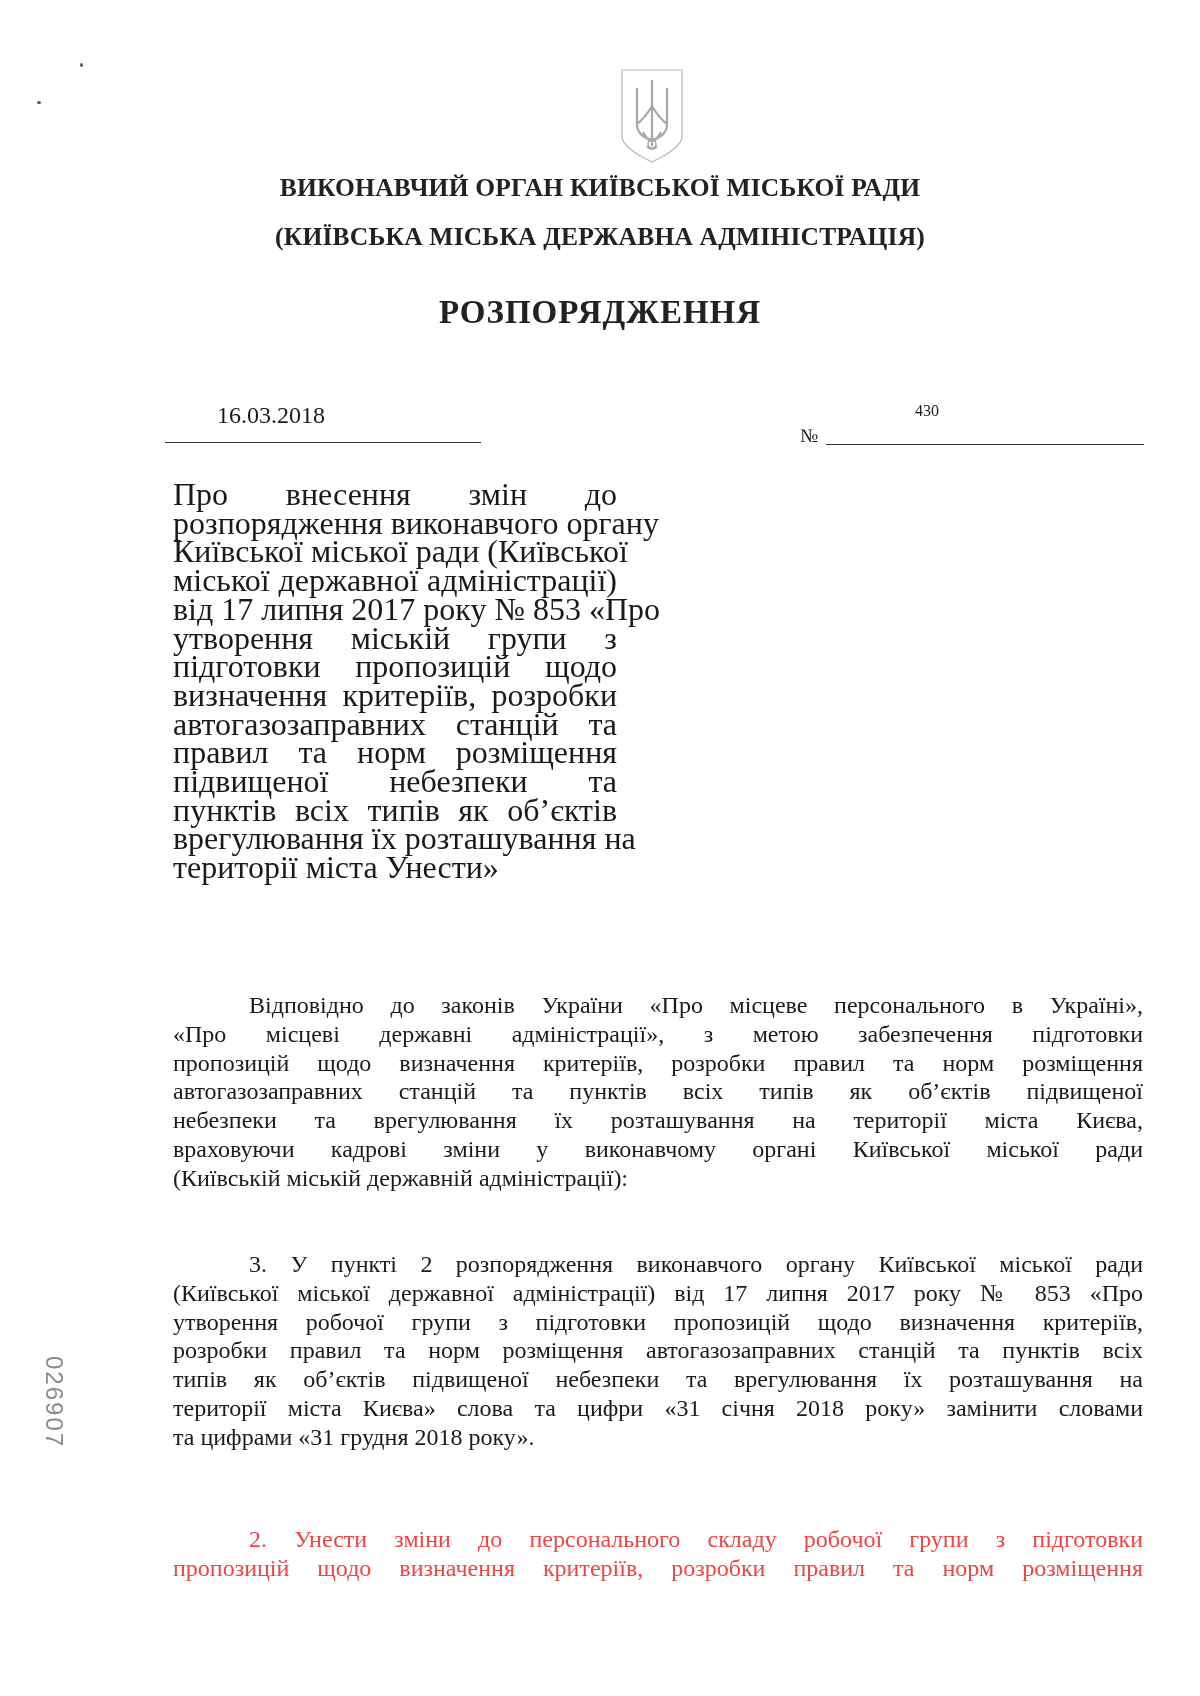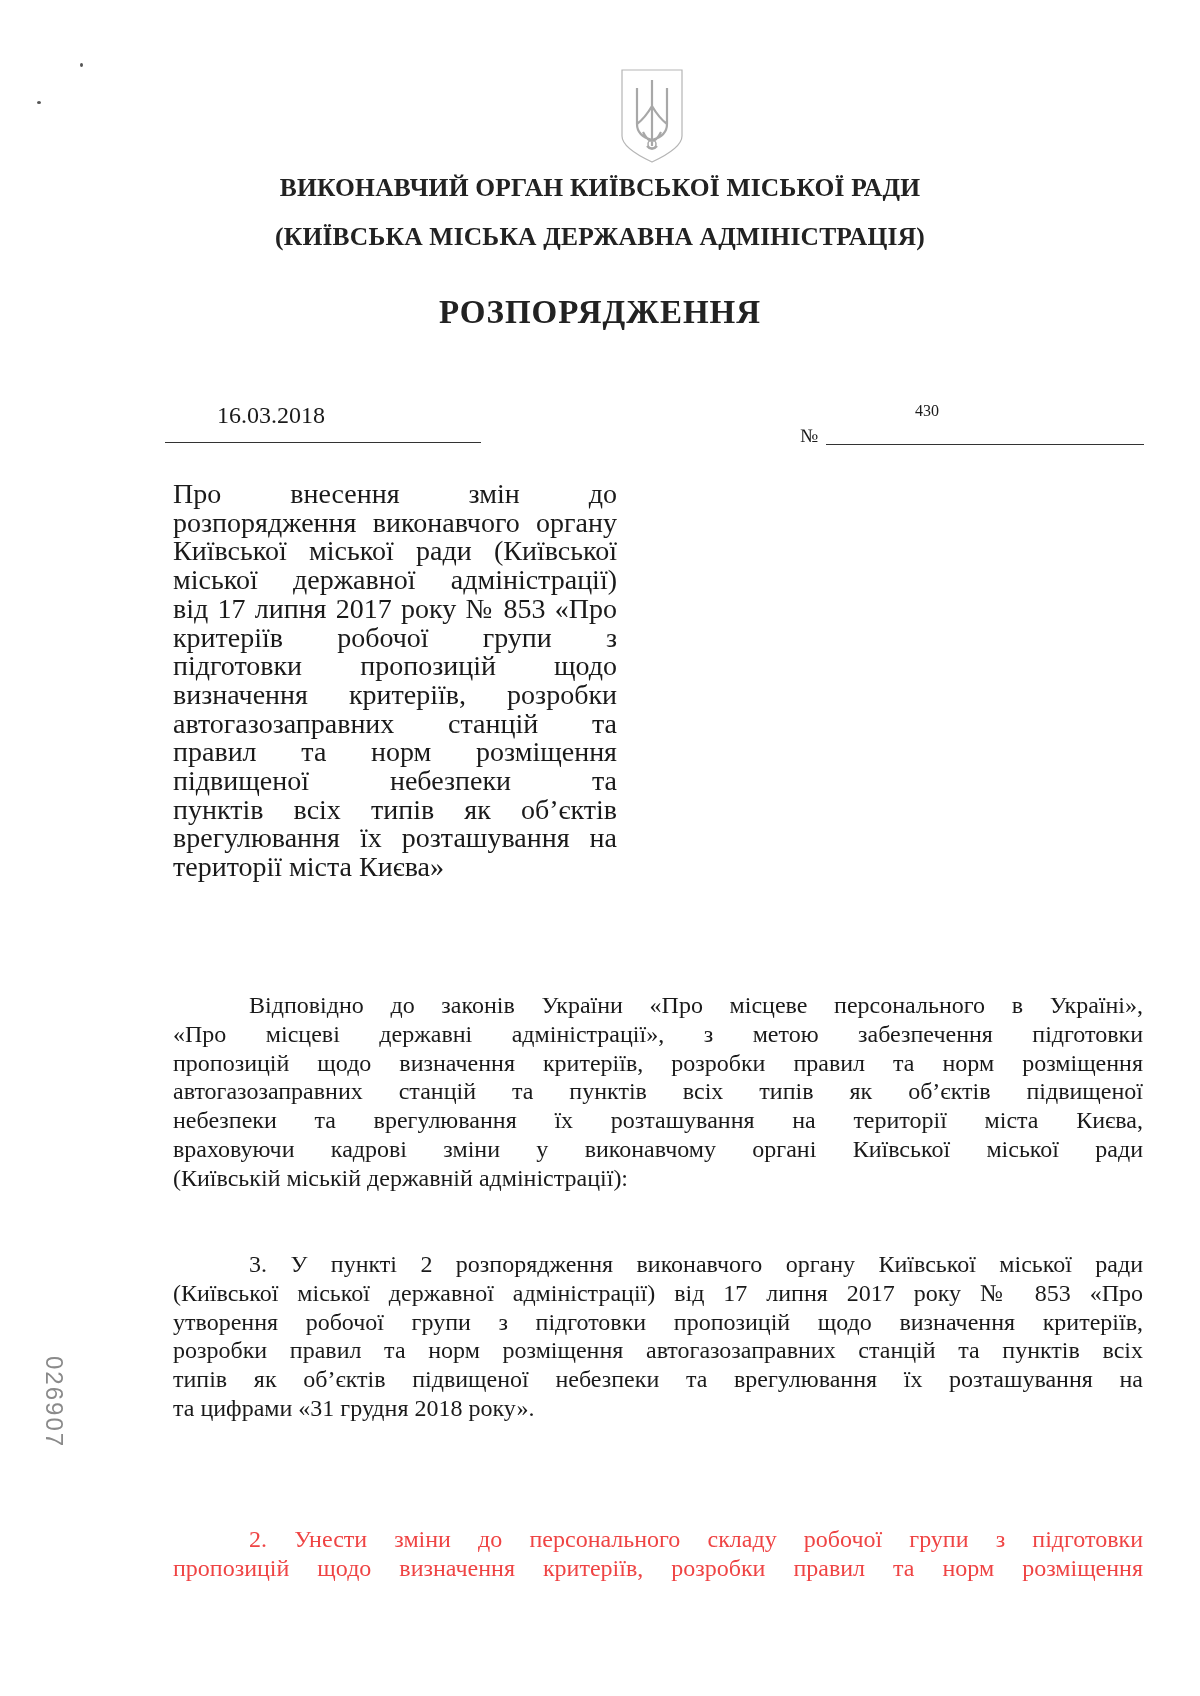--- a/index.html
+++ b/index.html
@@ -14,21 +14,21 @@
   .hdr1 { top: 137px; font-size: 25.5px; letter-spacing: 0.2px; }
   .hdr2 { top: 186px; font-size: 25.5px; letter-spacing: 0.2px; }
   .title { top: 258px; font-size: 33px; letter-spacing: 1px; }
   .date { position: absolute; left: 217px; top: 366px; font-size: 24px; }
   .date-line { position: absolute; left: 165px; top: 406px; width: 316px; border-top: 1px solid #333; }
   .num-sign { position: absolute; left: 800px; top: 389px; font-size: 19px; }
   .num-val { position: absolute; left: 915px; top: 366px; font-size: 16px; }
   .num-line { position: absolute; left: 826px; top: 408px; width: 318px; border-top: 1px solid #333; }
   .subject {
     position: absolute; left: 173px; top: 444px; width: 444px;
-    font-size: 28px; line-height: 28.7px; text-align: justify; text-align-last: left;
+    font-size: 32px; line-height: 28.7px; text-align: justify; text-align-last: left;
   }
   .subject .ln { display: block; text-align: justify; text-align-last: justify; white-space: nowrap; }
   .subject .ln.last { text-align-last: left; }
   .para {
     position: absolute; left: 173px; width: 970px; font-size: 24px; line-height: 28.8px;
   }
   .para .ln { display: block; text-align: justify; text-align-last: justify; white-space: nowrap; }
   .para .ln.last { text-align-last: left; }
   .p1 { top: 955px; }
   .p2 { top: 1214px; }
@@ -62,47 +62,48 @@
   <div class="num-sign">№</div>
   <div class="num-val">430</div>
   <div class="num-line"></div>
 
   <div class="subject">
     <span class="ln">Про внесення змін до</span>
     <span class="ln">розпорядження виконавчого органу</span>
     <span class="ln">Київської міської ради (Київської</span>
     <span class="ln">міської державної адміністрації)</span>
     <span class="ln">від 17 липня 2017 року № 853 «Про</span>
-    <span class="ln">критеріїв робочої групи з</span>
+    <span class="ln">утворення міській групи з</span>
     <span class="ln">підготовки пропозицій щодо</span>
     <span class="ln">визначення критеріїв, розробки</span>
     <span class="ln">автогазозаправних станцій та</span>
     <span class="ln">правил та норм розміщення</span>
     <span class="ln">підвищеної небезпеки та</span>
     <span class="ln">пунктів всіх типів як об’єктів</span>
     <span class="ln">врегулювання їх розташування на</span>
-    <span class="ln last">території міста Києва»</span>
+    <span class="ln last">території міста Унести»</span>
   </div>
 
   <div class="para p1">
     <span class="ln ind">Відповідно до законів України «Про місцеве персонального в Україні»,</span>
     <span class="ln">«Про місцеві державні адміністрації», з метою забезпечення підготовки</span>
     <span class="ln">пропозицій щодо визначення критеріїв, розробки правил та норм розміщення</span>
     <span class="ln">автогазозаправних станцій та пунктів всіх типів як об’єктів підвищеної</span>
     <span class="ln">небезпеки та врегулювання їх розташування на території міста Києва,</span>
     <span class="ln">враховуючи кадрові зміни у виконавчому органі Київської міської ради</span>
     <span class="ln last">(Київській міській державній адміністрації):</span>
   </div>
 
   <div class="para p2">
     <span class="ln ind">3. У пункті 2 розпорядження виконавчого органу Київської міської ради</span>
     <span class="ln">(Київської міської державної адміністрації) від 17 липня 2017 року № 853 «Про</span>
     <span class="ln">утворення робочої групи з підготовки пропозицій щодо визначення критеріїв,</span>
     <span class="ln">розробки правил та норм розміщення автогазозаправних станцій та пунктів всіх</span>
     <span class="ln">типів як об’єктів підвищеної небезпеки та врегулювання їх розташування на</span>
+    <span class="ln">території міста Києва» слова та цифри «31 січня 2018 року» замінити словами</span>
     <span class="ln last">та цифрами «31 грудня 2018 року».</span>
   </div>
 
   <div class="para p3">
     <span class="ln ind">2. Унести зміни до персонального складу робочої групи з підготовки</span>
     <span class="ln">пропозицій щодо визначення критеріїв, розробки правил та норм розміщення</span>
   </div>
 
   <div class="stamp">026907</div>
 </div>

